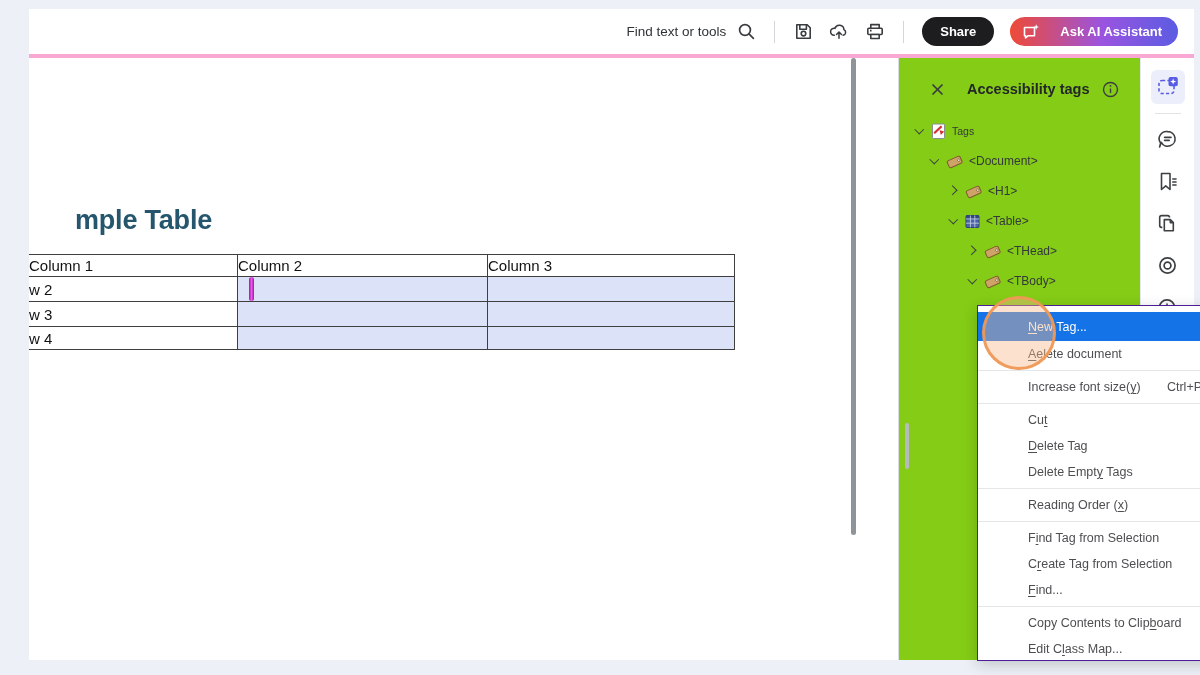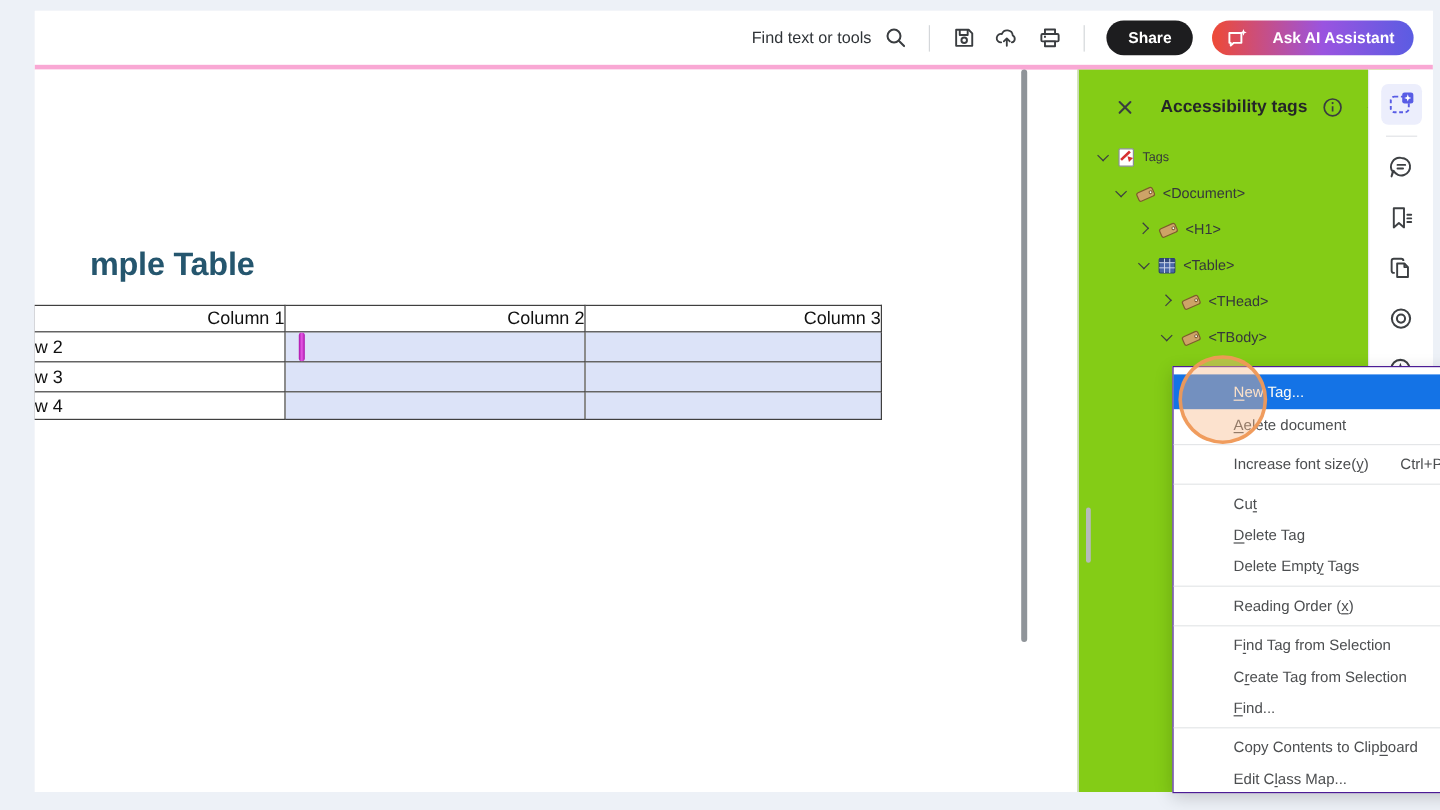--- a/index.html
+++ b/index.html
@@ -23,21 +23,21 @@
   
   .doc{position:absolute;left:0;top:49px;width:822px;height:602px;background:#fff;overflow:hidden;}
   .doc-h1{position:absolute;left:1px;top:147px;font-size:27px;font-weight:600;
     color:#25566e;letter-spacing:-0.2px;padding-left:45px;}
   table.pdf{position:absolute;left:-1px;top:196px;border-collapse:collapse;table-layout:fixed;}
   table.pdf td{border:1px solid #3f3f3f;font-size:15px;color:#111;padding:0;
     overflow:hidden;white-space:nowrap;}
   td.c1{width:208px;border-left:none;}
   td.c2{width:249px;}
   td.c3{width:246px;}
-  tr.hd td{height:21px;text-align:right;background:#fff;}
+  tr.hd td{height:21px;text-align:left;background:#fff;}
   tr.r1 td,tr.r2 td{height:24px;}
   tr.r3 td{height:22px;}
   td.sel{background:#dce3f8;}
   td.lbl{padding-left:2px;text-align:left;}
   .caret{position:absolute;left:220px;top:219px;width:5px;height:24px;border-radius:2.5px;
     background:linear-gradient(90deg,#a911a9,#e55ae5 50%,#a911a9);}
   .docscroll{position:absolute;left:822px;top:49px;width:5px;height:477px;
     background:#8f9499;border-radius:3px;}
 
   

